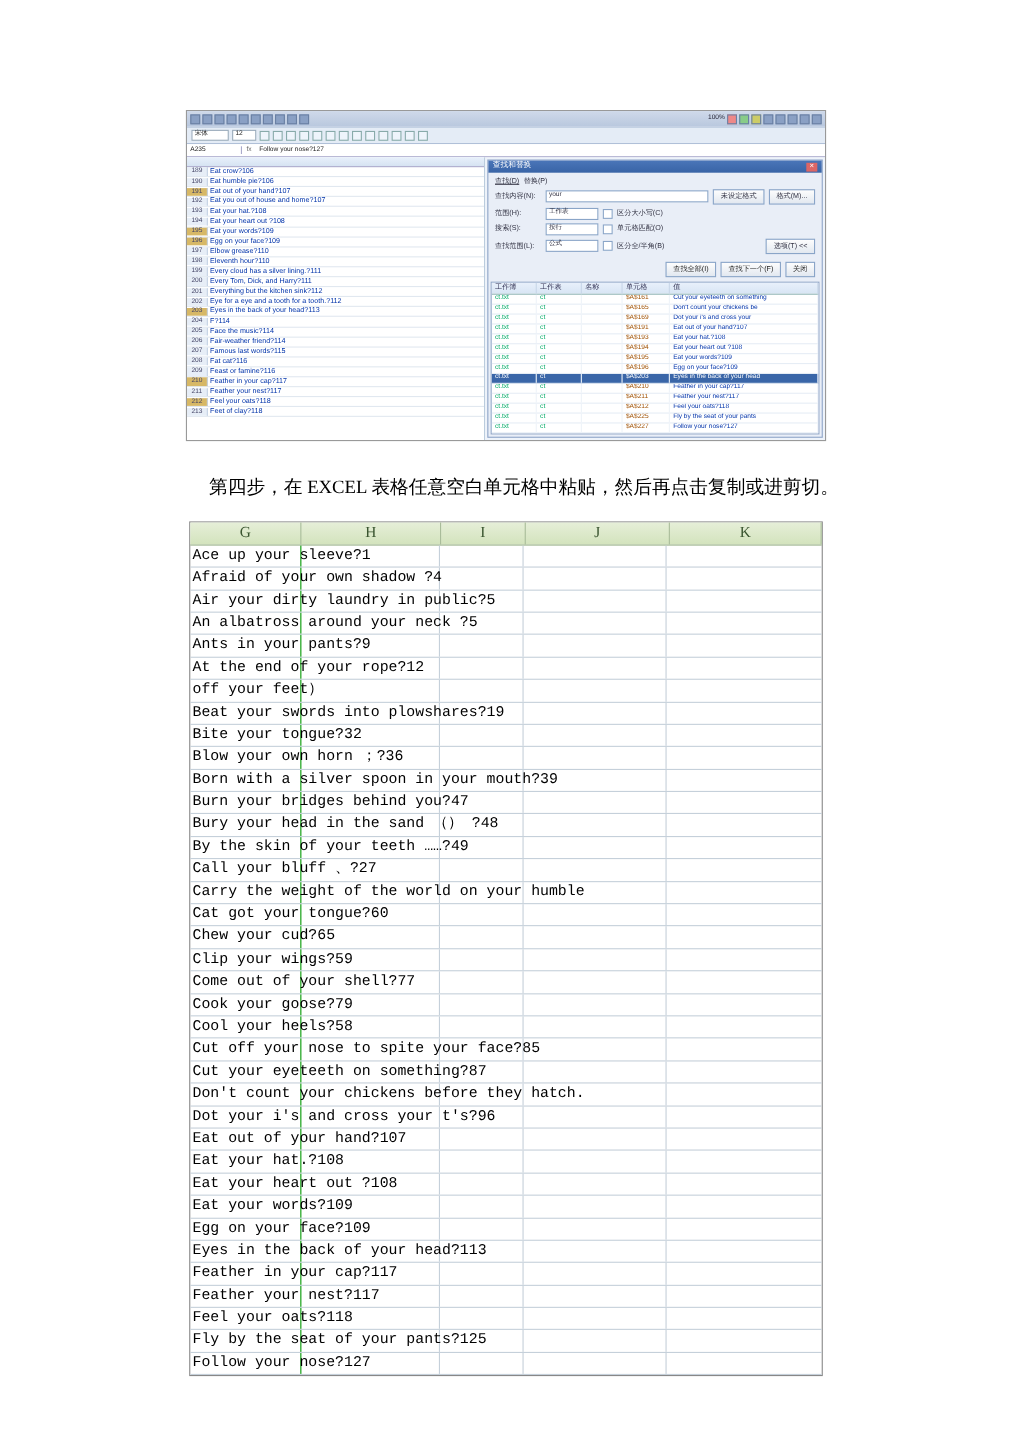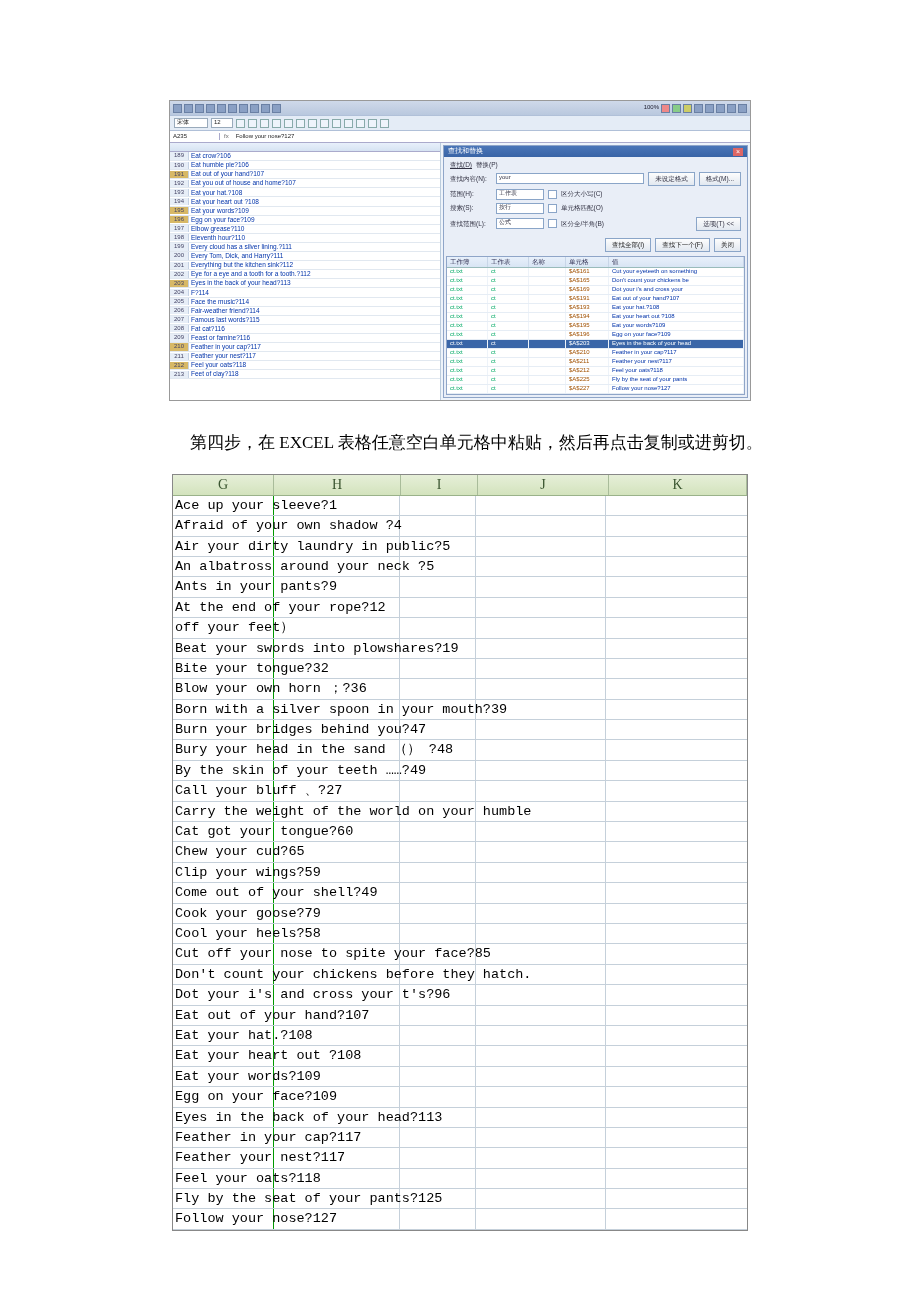--- a/index.html
+++ b/index.html
@@ -633,21 +633,21 @@
           </div>
           <div class="txt">Clip your wings?59</div>
         </div>
         <div class="grow">
           <div class="vlines">
             <span style="left: 100px; border-right-color: rgb(0, 152, 0);"></span>
             <span style="left: 226px;"></span>
             <span style="left: 302px;"></span>
             <span style="left: 432px;"></span>
           </div>
-          <div class="txt">Come out of your shell?49</div>
+          <div class="txt">Come out of your shell?77</div>
         </div>
         <div class="grow">
           <div class="vlines">
             <span style="left: 100px; border-right-color: rgb(0, 152, 0);"></span>
             <span style="left: 226px;"></span>
             <span style="left: 302px;"></span>
             <span style="left: 432px;"></span>
           </div>
           <div class="txt">Cook your goose?79</div>
         </div>
@@ -661,20 +661,29 @@
           <div class="txt">Cool your heels?58</div>
         </div>
         <div class="grow">
           <div class="vlines">
             <span style="left: 100px; border-right-color: rgb(0, 152, 0);"></span>
             <span style="left: 226px;"></span>
             <span style="left: 302px;"></span>
             <span style="left: 432px;"></span>
           </div>
           <div class="txt">Cut off your nose to spite your face?85</div>
+        </div>
+        <div class="grow">
+          <div class="vlines">
+            <span style="left: 100px; border-right-color: rgb(0, 152, 0);"></span>
+            <span style="left: 226px;"></span>
+            <span style="left: 302px;"></span>
+            <span style="left: 432px;"></span>
+          </div>
+          <div class="txt">Cut your eyeteeth on something?87</div>
         </div>
         <div class="grow">
           <div class="vlines">
             <span style="left: 100px; border-right-color: rgb(0, 152, 0);"></span>
             <span style="left: 226px;"></span>
             <span style="left: 302px;"></span>
             <span style="left: 432px;"></span>
           </div>
           <div class="txt">Don't count your chickens before they hatch.</div>
         </div>

